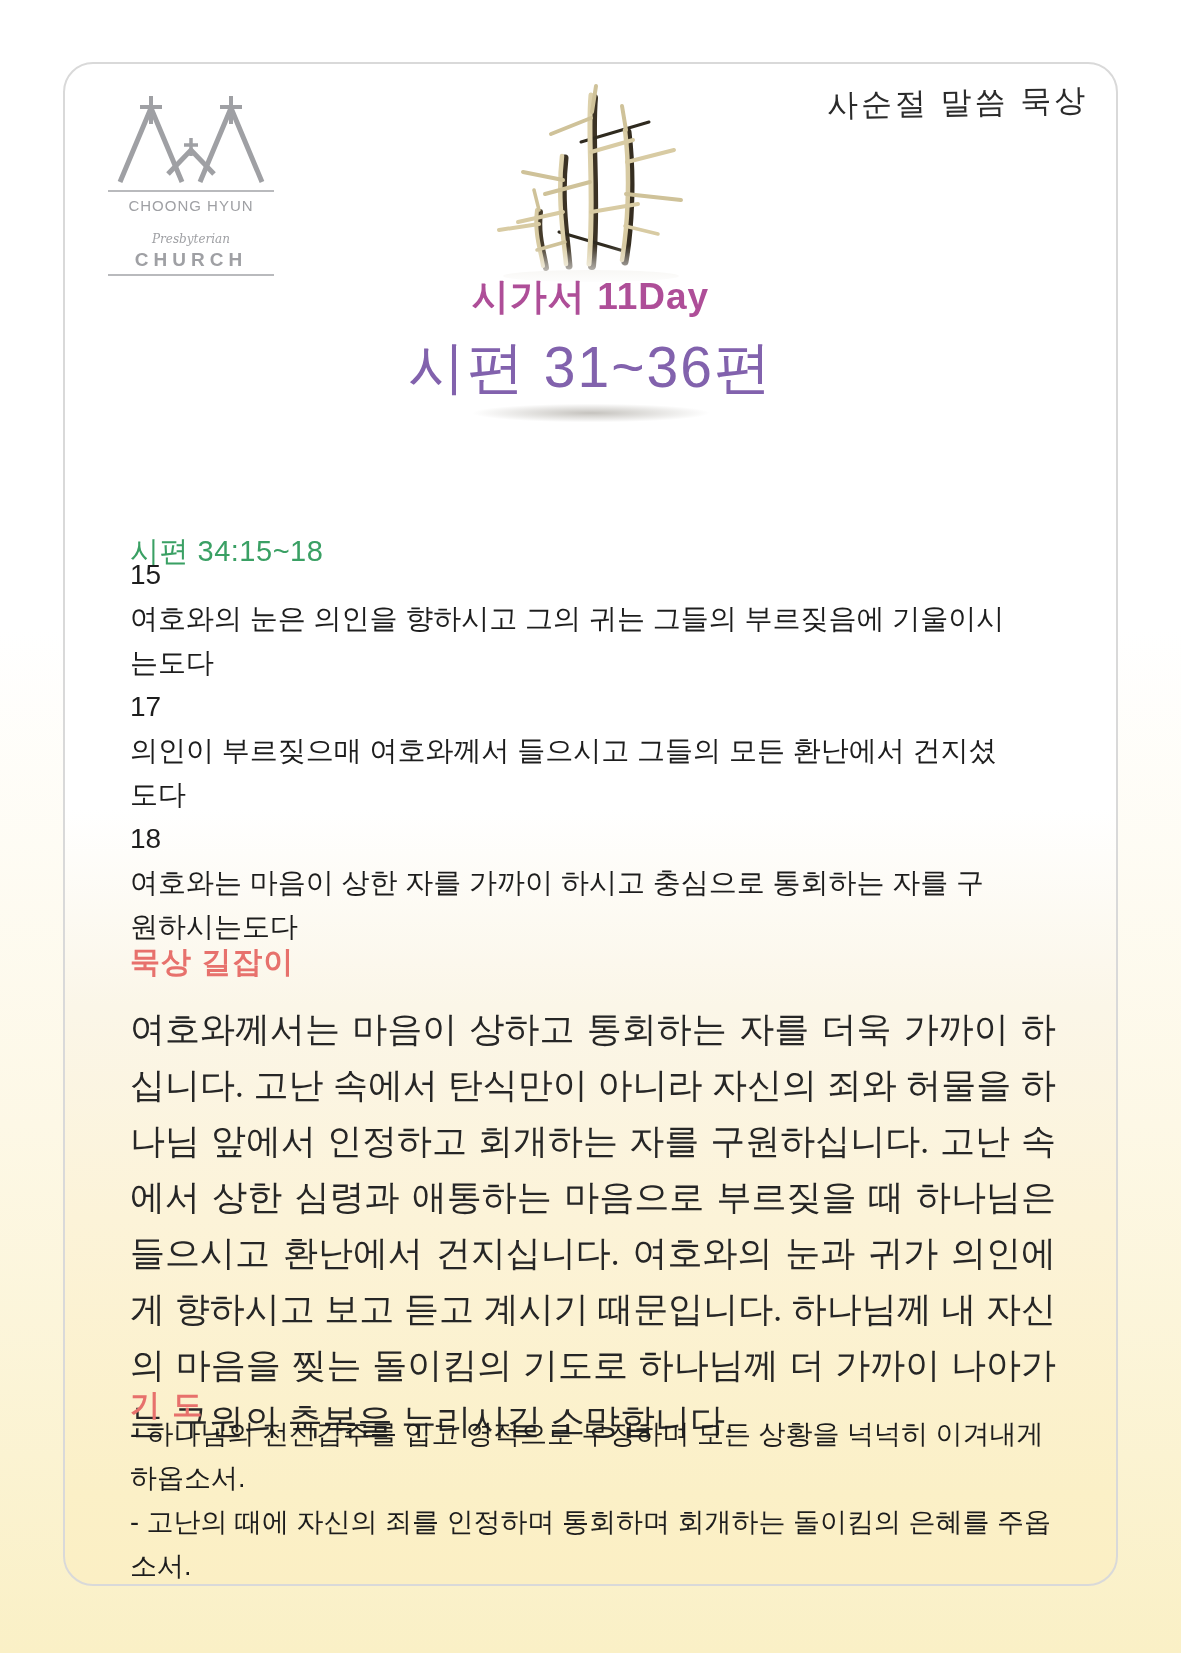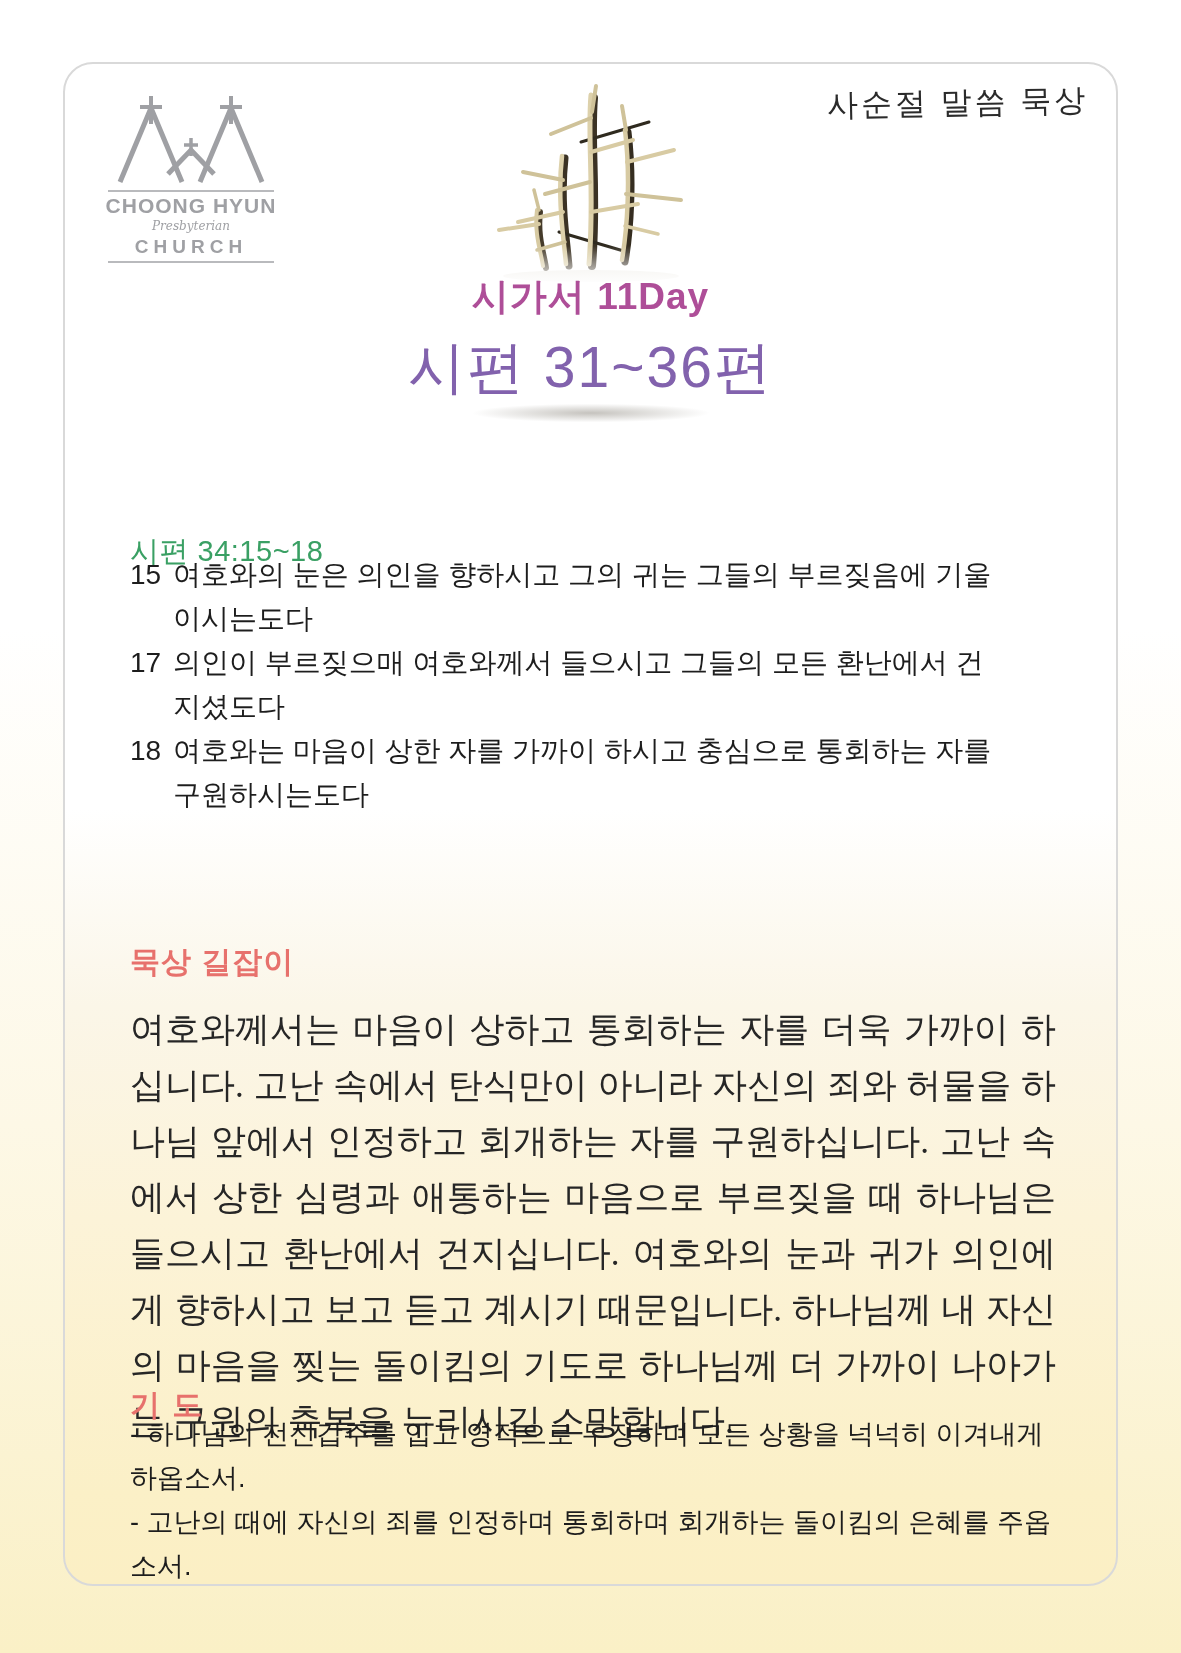--- a/index.html
+++ b/index.html
@@ -11,22 +11,22 @@
   }
   .card{
     position:absolute;left:63px;top:62px;width:1051px;height:1520px;
     border:2px solid #d9d9d9;border-radius:30px;
     background:linear-gradient(180deg,#ffffff 0%,#ffffff 49%,#fbf6e8 62%,#fcf3d8 76%,#fbf0c7 94%,#fbefc4 100%);
   }
   
   .logo{position:absolute;left:37px;top:30px;width:178px;text-align:center;color:#9fa0a4;}
   .logo svg{display:block;margin:0 auto;}
   .logo .rule{border:none;border-top:2px solid #b9babd;margin:4px 6px 3px 6px;}
-  .logo .l1{font-size:21px;font-weight:bold;letter-spacing:1px;line-height:22px;}
-  .logo .l2{font-family:"DejaVu Serif","Liberation Serif",serif;font-style:italic;font-size:12px;line-height:12px;margin-top:3px;}
+  .logo .l1{font-size:15px;font-weight:normal;letter-spacing:1px;line-height:22px;}
+  .logo .l2{font-family:"DejaVu Serif","Liberation Serif",serif;font-style:italic;font-size:12px;line-height:12px;margin-top:16px;}
   .logo .l3{font-size:19px;font-weight:bold;letter-spacing:5px;line-height:20px;margin-top:5px;}
   
   .corner-note{
     position:absolute;right:28px;top:18px;font-size:31px;color:#2b2b2b;
     letter-spacing:3px;transform:rotate(-1.2deg);
   }
   
   .thorn-wrap{position:absolute;left:50%;top:16px;transform:translateX(-50%);width:300px;height:212px;}
   .thorn-fade{position:absolute;left:0;right:0;bottom:0;height:46px;
     background:linear-gradient(180deg,rgba(255,255,255,0) 0%,#ffffff 85%);}
@@ -34,21 +34,21 @@
   .day-label{position:absolute;left:0;width:100%;top:208px;text-align:center;
     font-size:37px;font-weight:bold;color:#ae4e98;letter-spacing:1px;}
   .page-title{position:absolute;left:0;width:100%;top:266px;text-align:center;
     font-size:57px;font-weight:400;color:#8262ad;letter-spacing:2px;}
   .title-shadow{position:absolute;left:50%;transform:translateX(-50%);top:336px;
     width:330px;height:26px;
     background:radial-gradient(ellipse 50% 50% at 50% 50%,rgba(110,104,92,0.40) 0%,rgba(110,104,92,0) 72%);}
   
   .scripture-ref{position:absolute;left:65px;top:440px;font-size:29px;color:#3aa064;letter-spacing:0.5px;margin-top:28px;}
   .verses{position:absolute;left:65px;top:489px;width:880px;font-size:28px;line-height:44px;color:#1d1d1d;font-weight:500;}
-  .verse-row{display:flex;}
+  .verse-row{display:flex;flex-direction:column;}
   .verse-num{flex:0 0 43px;}
   .verse-text{flex:1;}
   
   .med-heading{position:absolute;left:65px;top:878px;font-size:30px;font-weight:bold;color:#e7716c;letter-spacing:1px;}
   .med-body{
     position:absolute;left:65px;top:938px;width:926px;
     font-family:"Liberation Serif","DejaVu Serif",serif;
     font-size:35px;line-height:56px;color:#262626;text-align:justify;
   }
   

